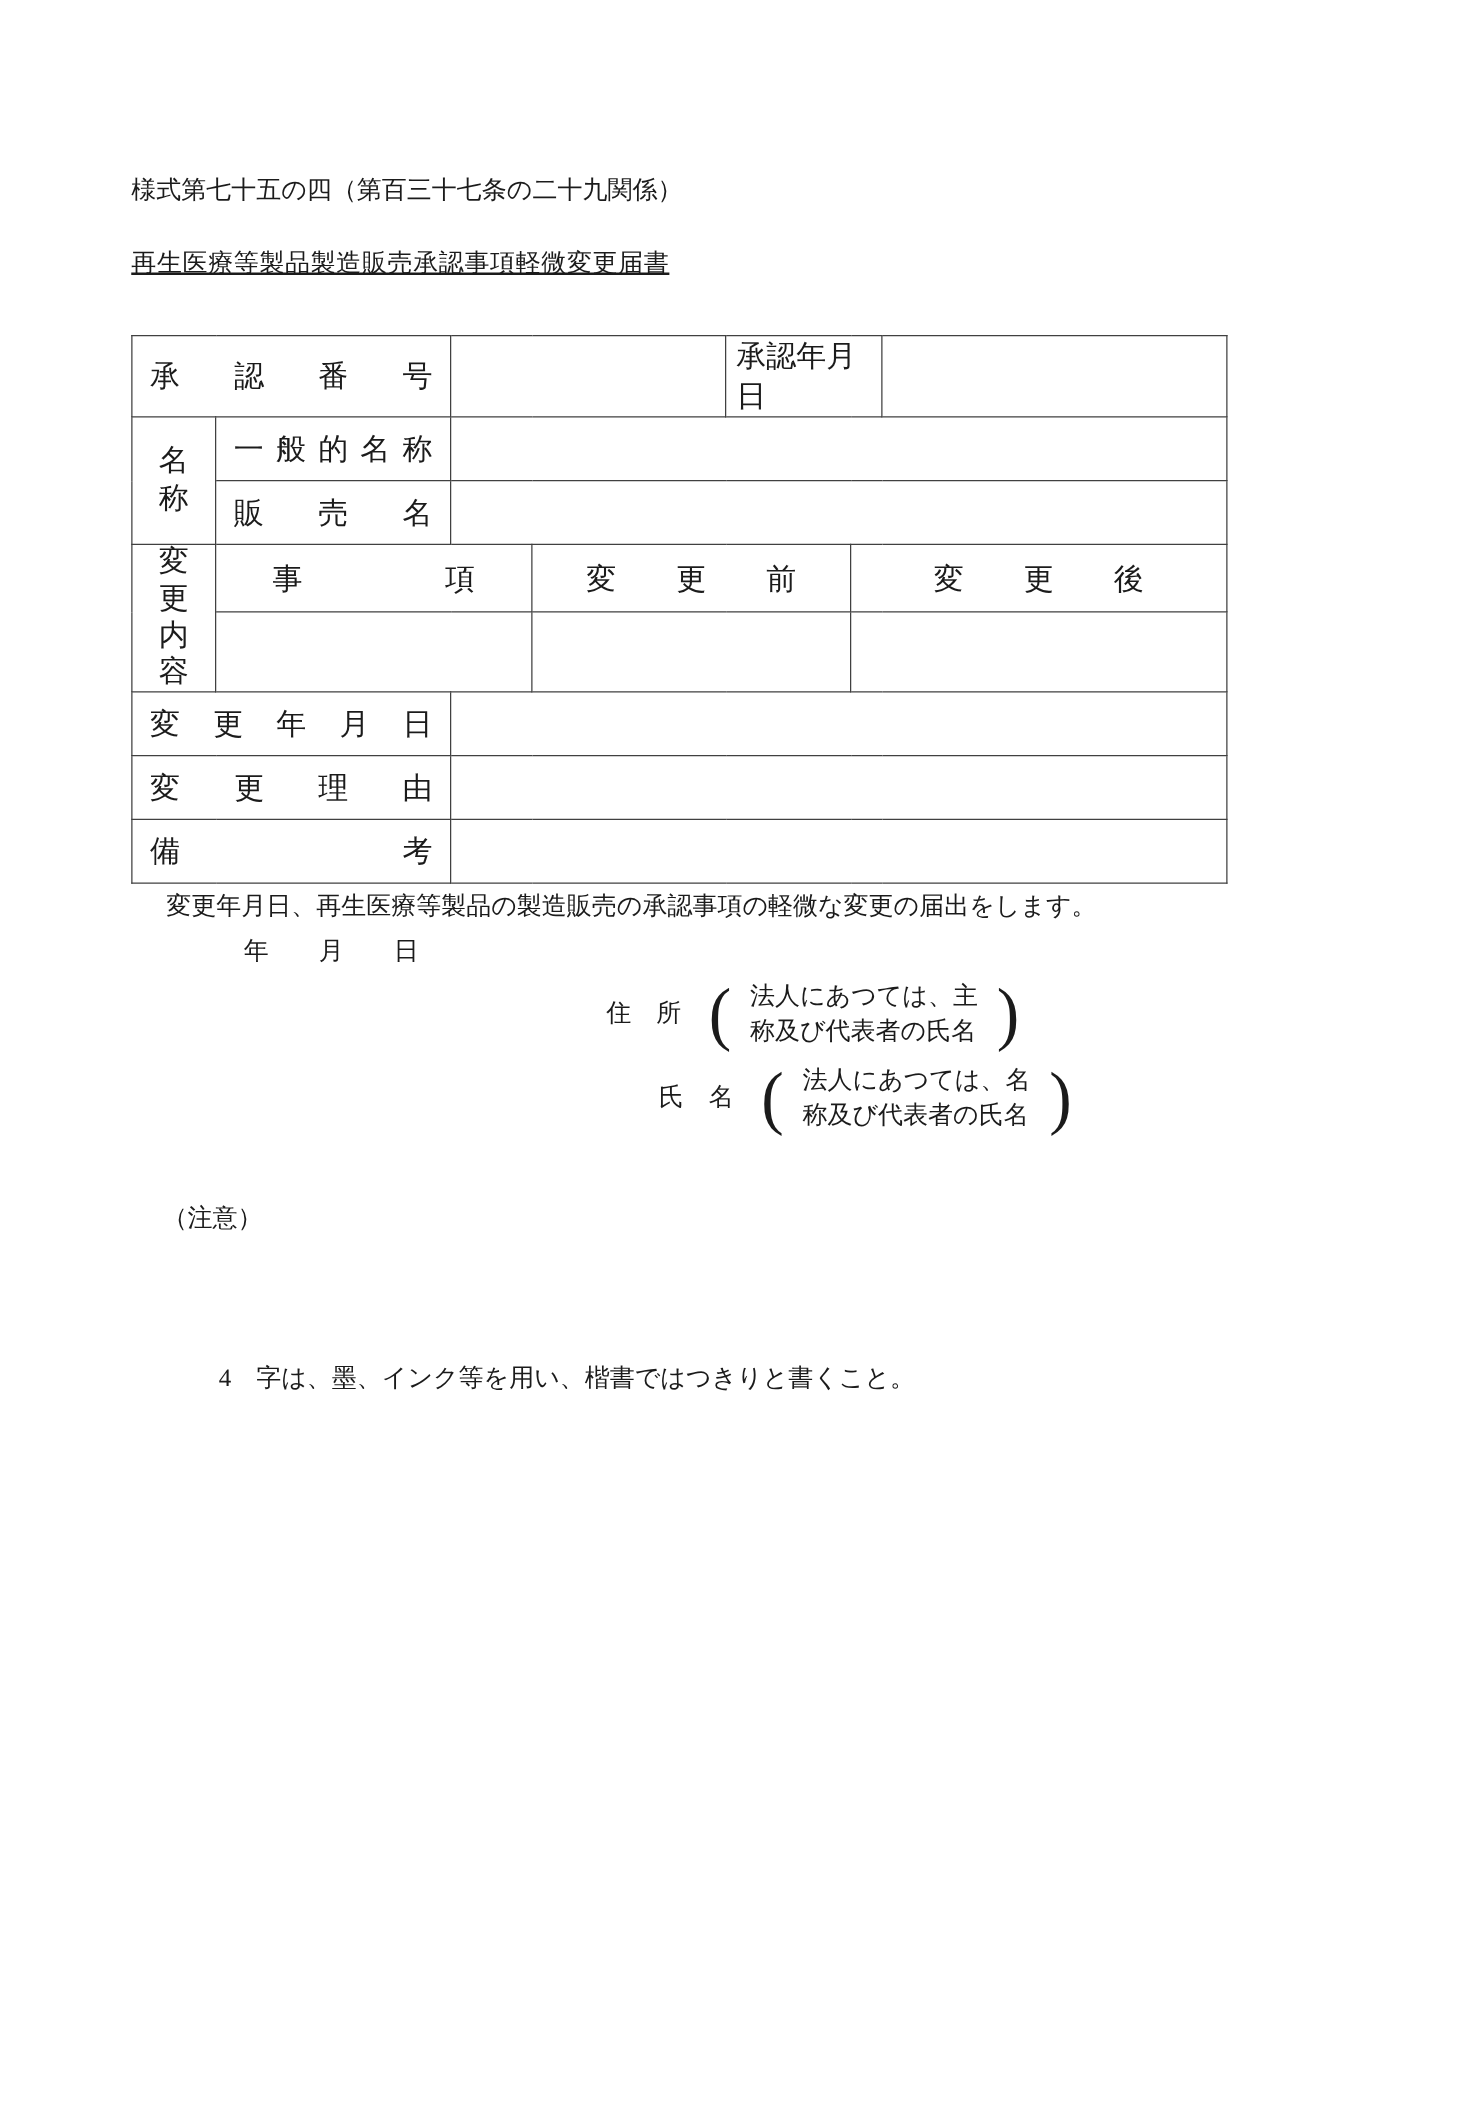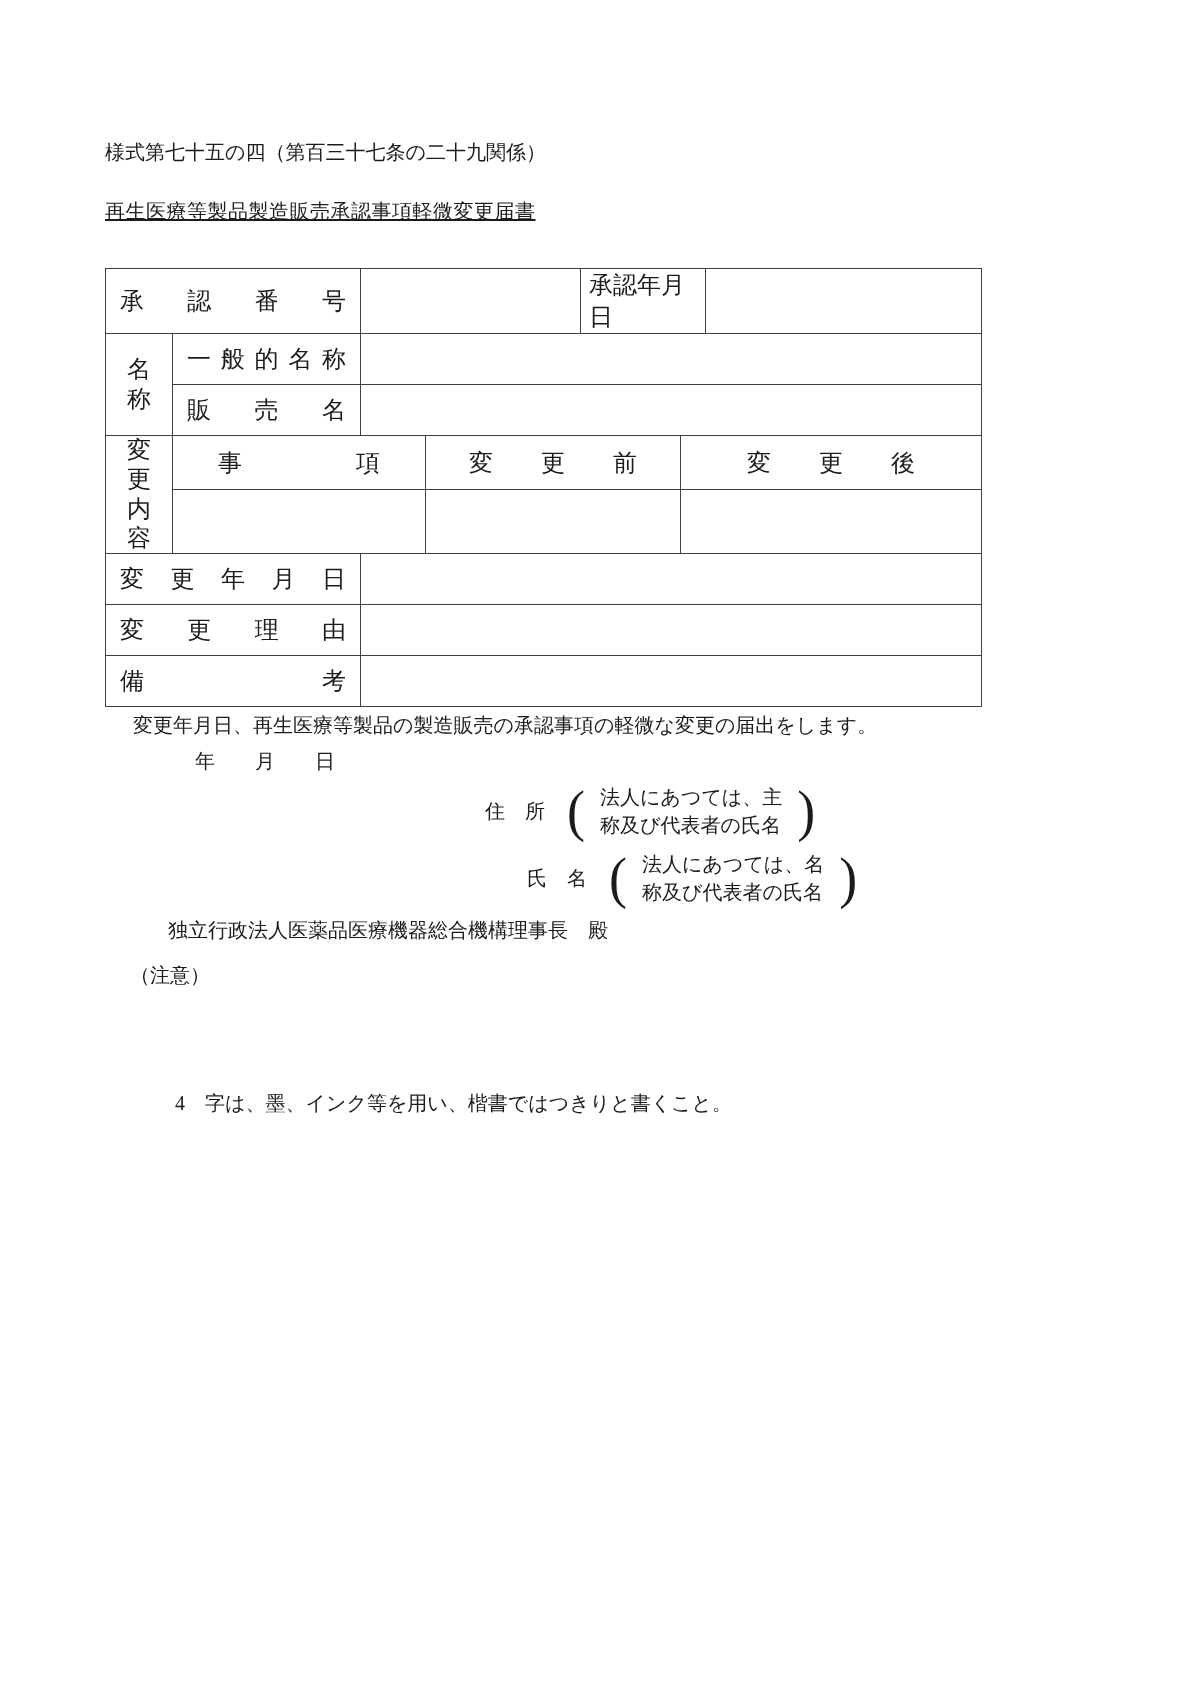--- a/index.html
+++ b/index.html
@@ -167,20 +167,19 @@
     <div class="block paren-block" style="top:850px; left:396px;margin-left:26px;">
       <span class="plabel">氏　名</span>
       <span class="bigparen">(</span>
       <span class="pnote">
         <span>法人にあつては、名</span><br>
         <span>称及び代表者の氏名</span>
       </span>
       <span class="bigparen">)</span>
     </div>
 
-    <div class="block" style="top:918px; left:63px;">独立行政法人医薬品医療機器総合機構理事長　殿</div>
 
     <div class="block" style="top:963px; left:25px;">（注意）</div>
 
     <div class="block" style="top:1091px; left:70px;">4　字は、墨、インク等を用い、楷書ではつきりと書くこと。</div>
 
   </div>
 </div>
 
 </body></html>

